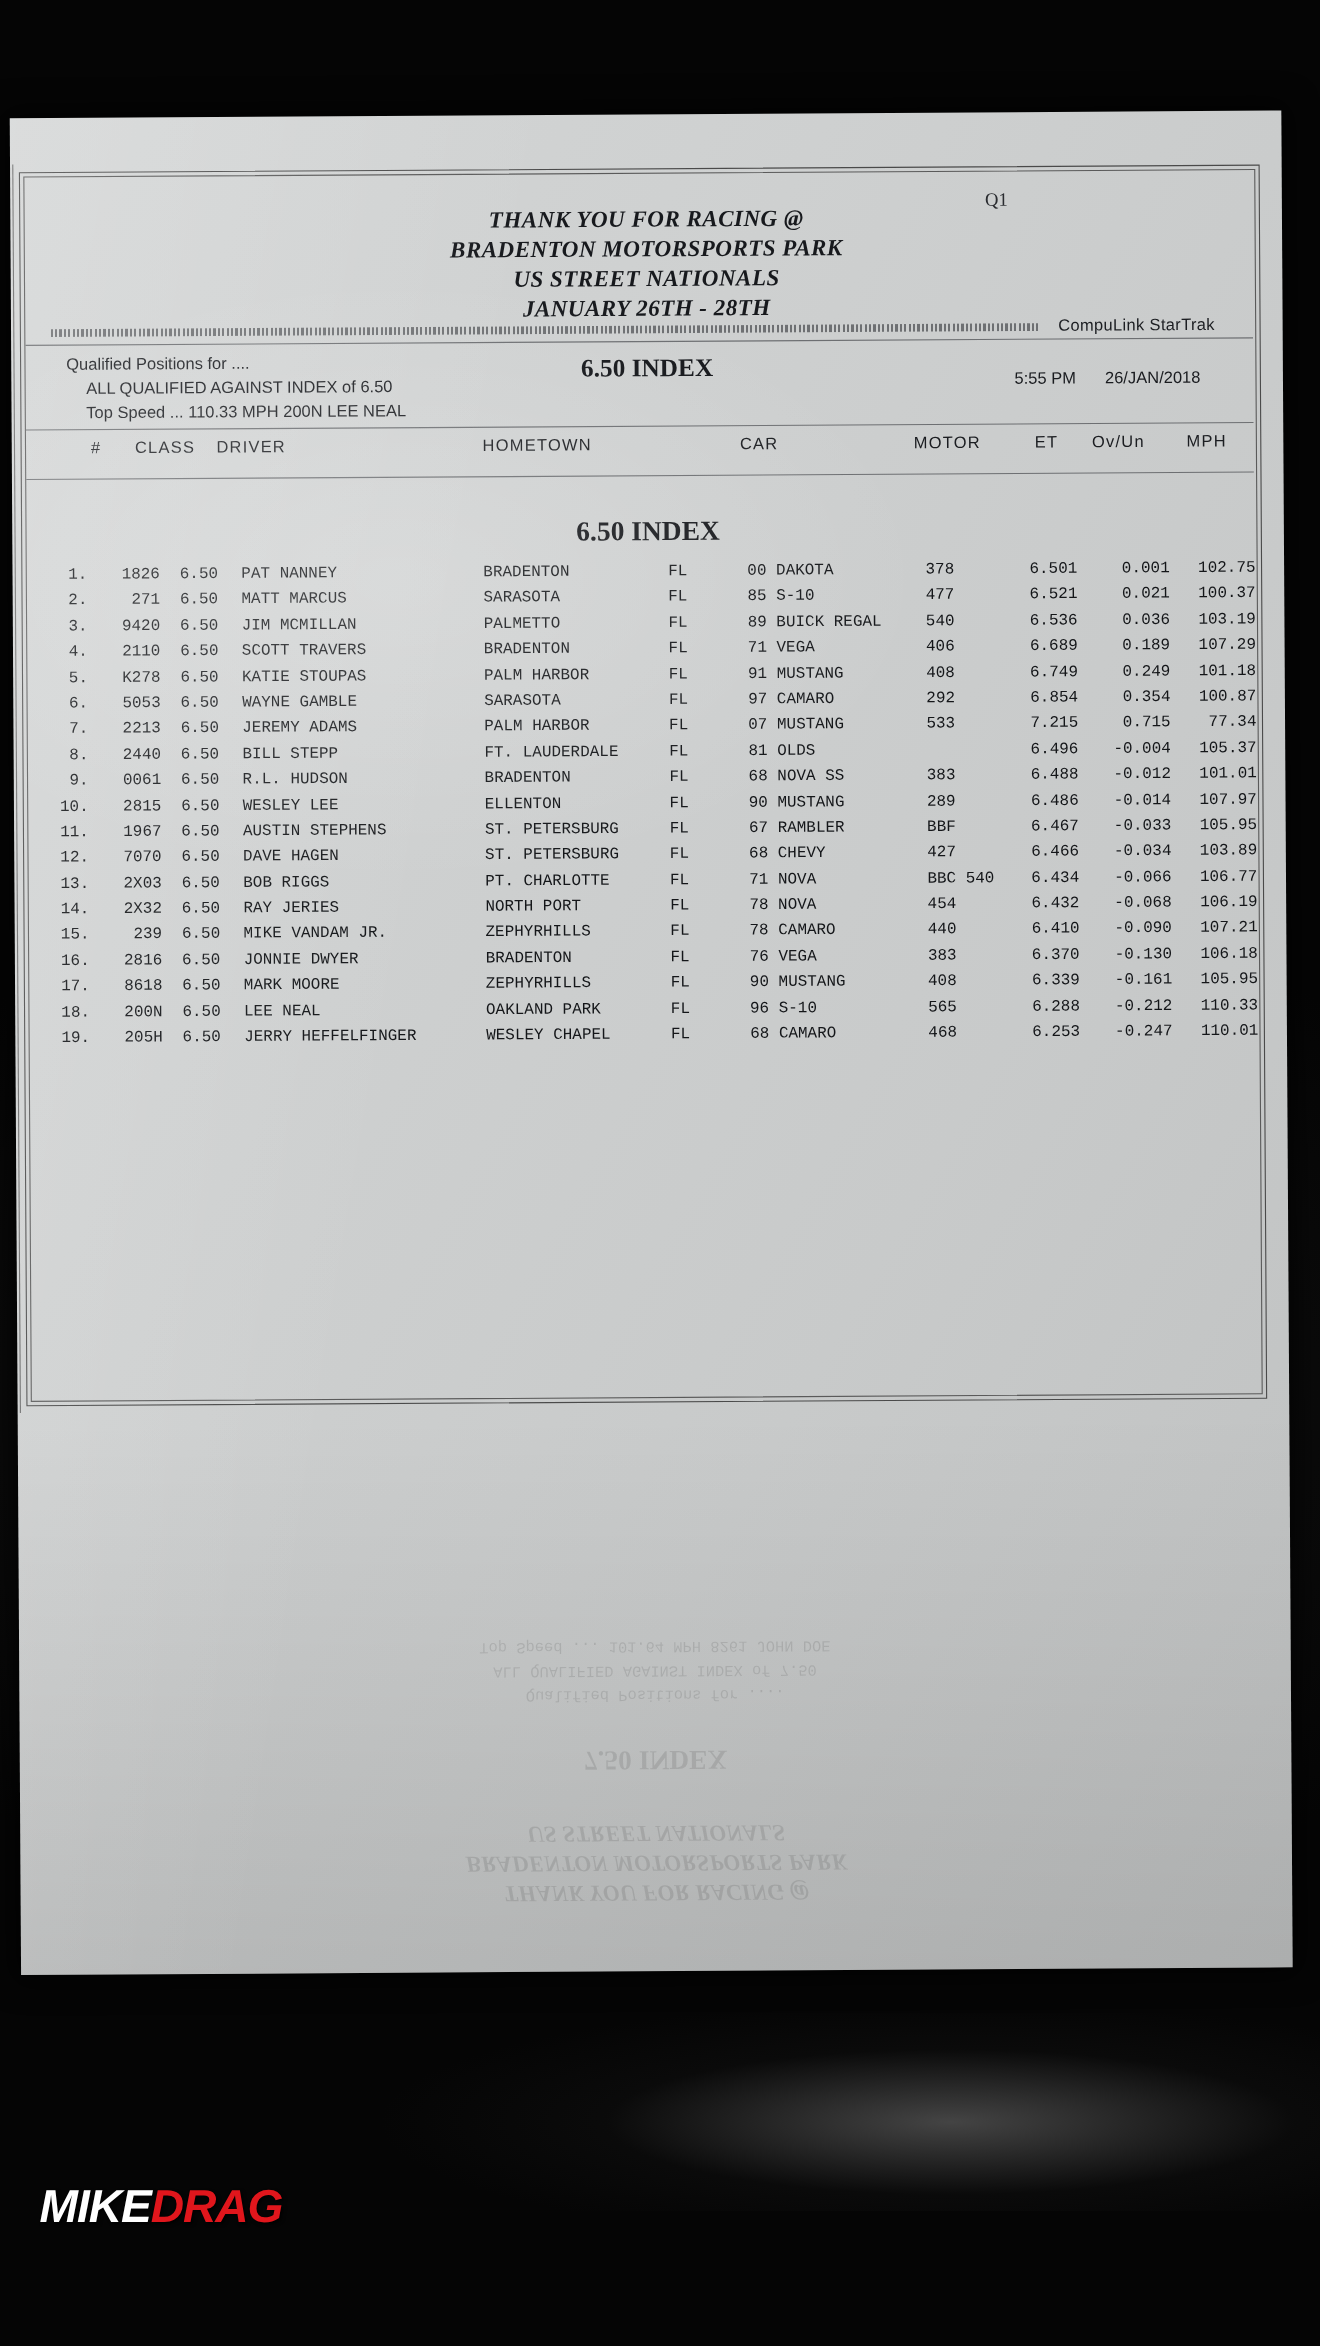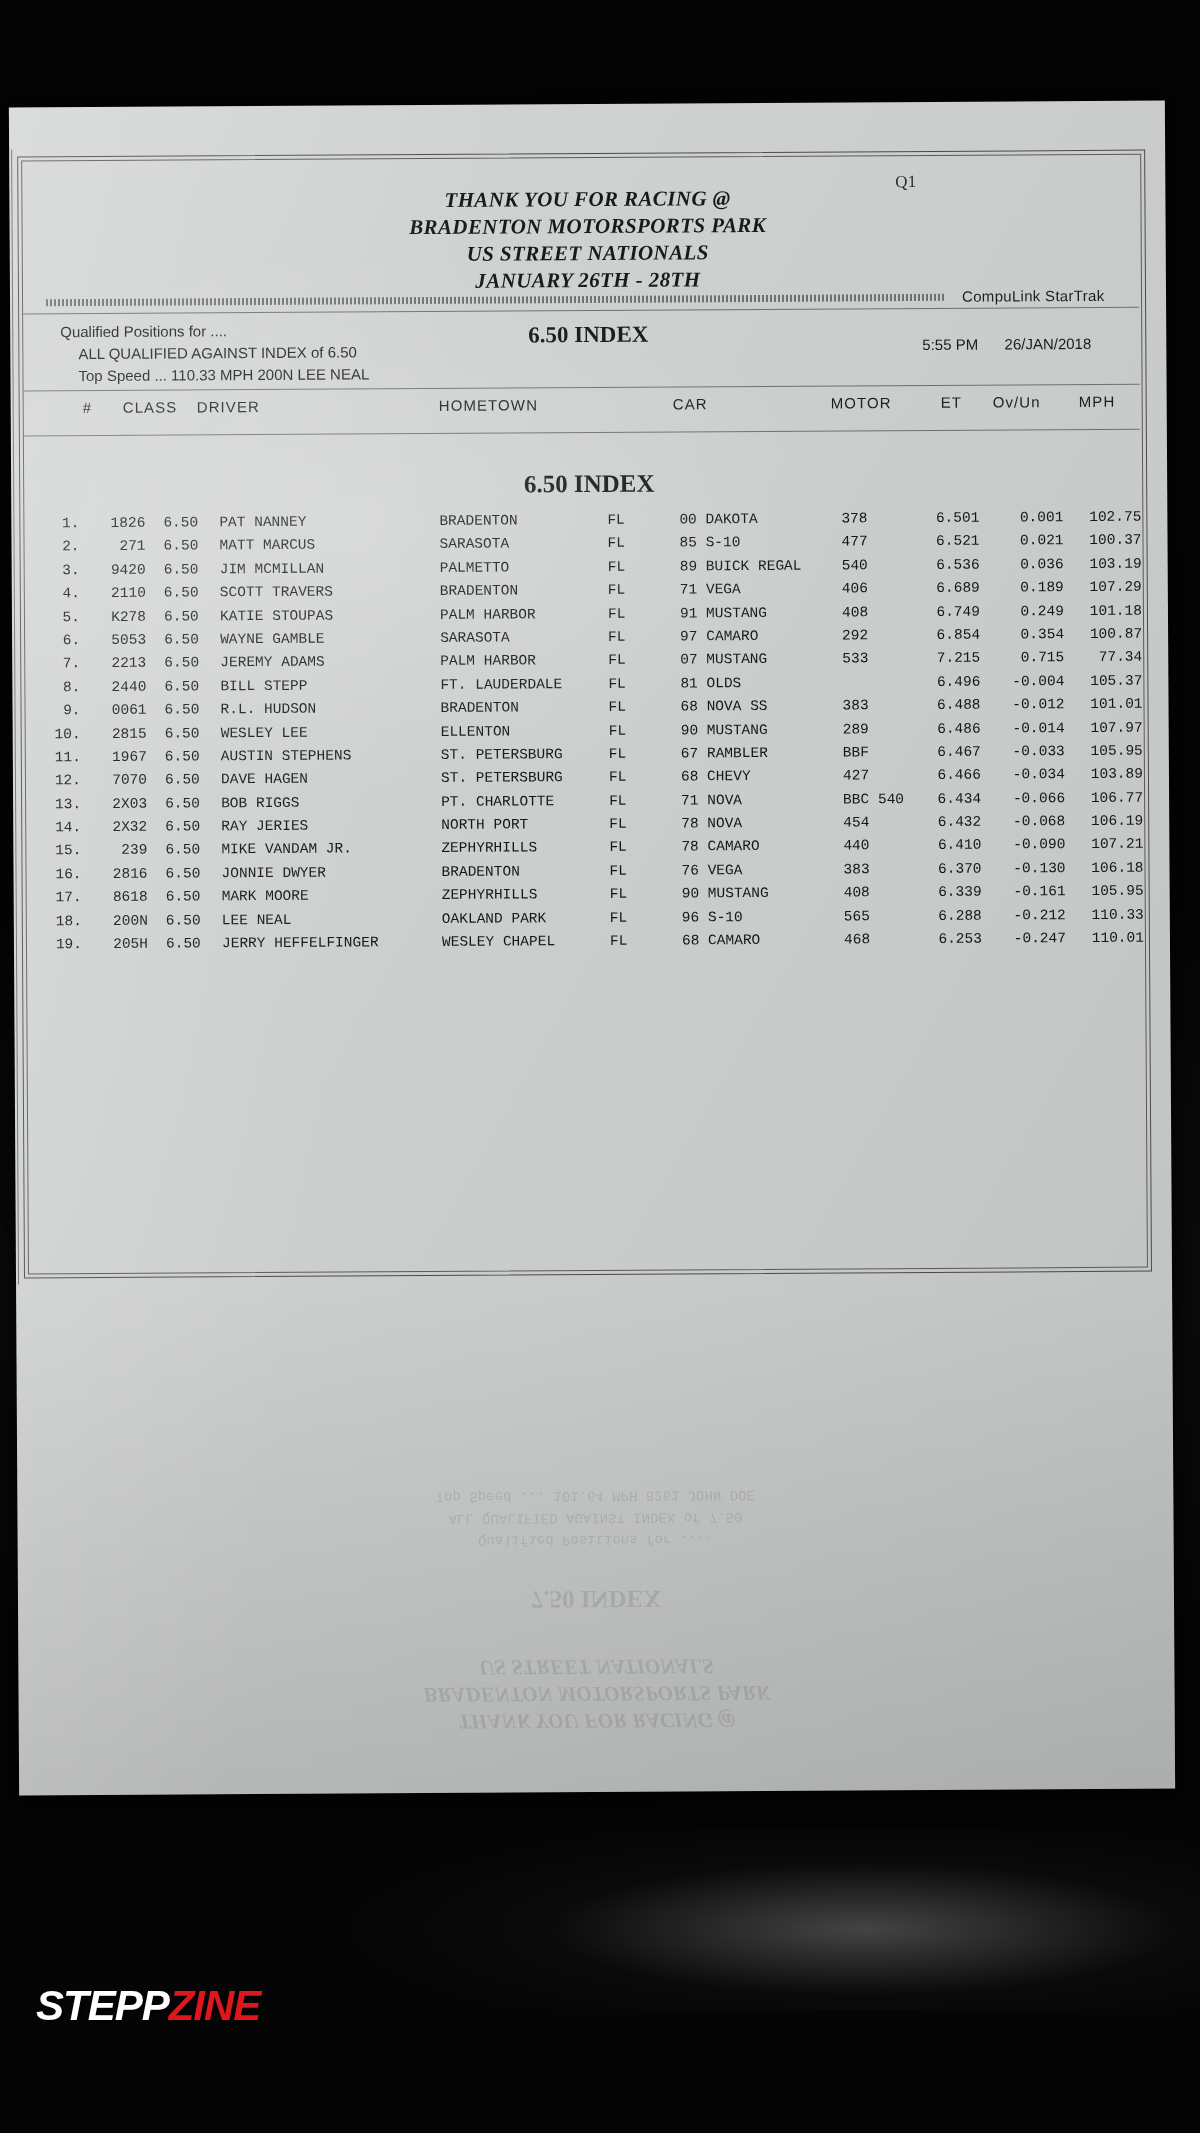--- a/index.html
+++ b/index.html
@@ -543,14 +543,14 @@
       <div class="st-index">7.50 INDEX</div>
       <div class="st-small">
         Qualified Positions for ....<br>ALL QUALIFIED AGAINST INDEX of 7.50<br>Top Speed ... 101.64 MPH   8261 JOHN DOE
       </div>
     </div>
 
   </div>
 </div>
 
 <div class="watermark">
-  <span class="w1">STEPP</span><span class="w2">ZINE</span>
+  <span class="w1">MIKE</span><span class="w2">DRAG</span>
 </div>
 
 </body></html>

